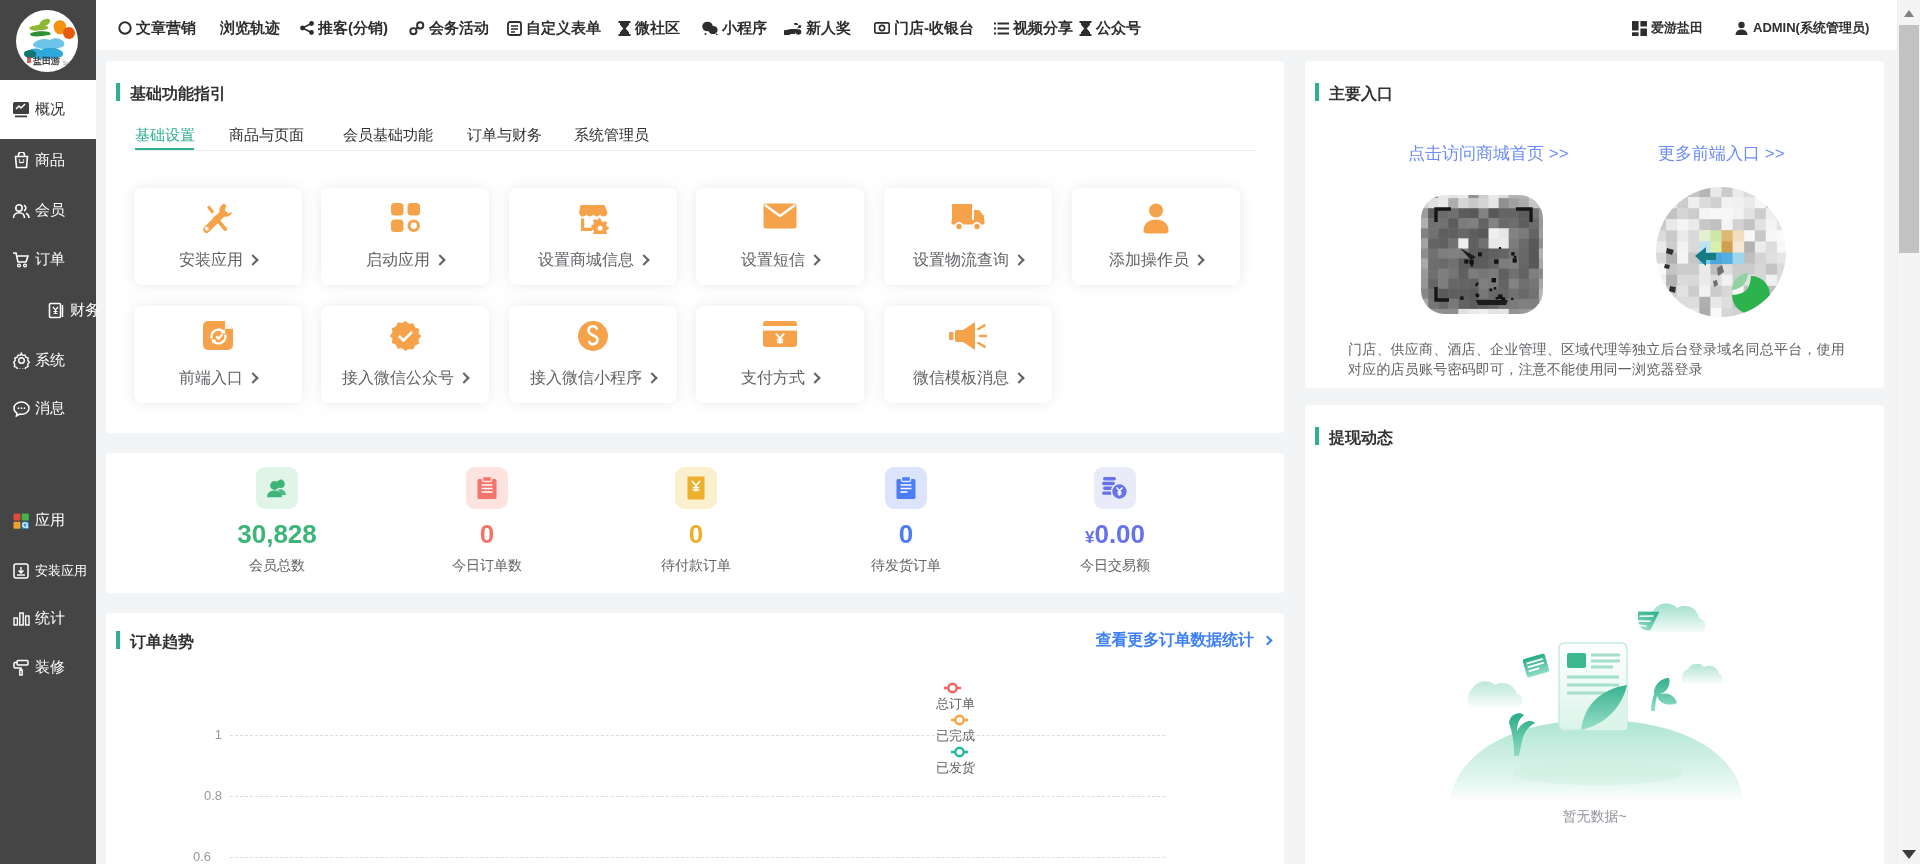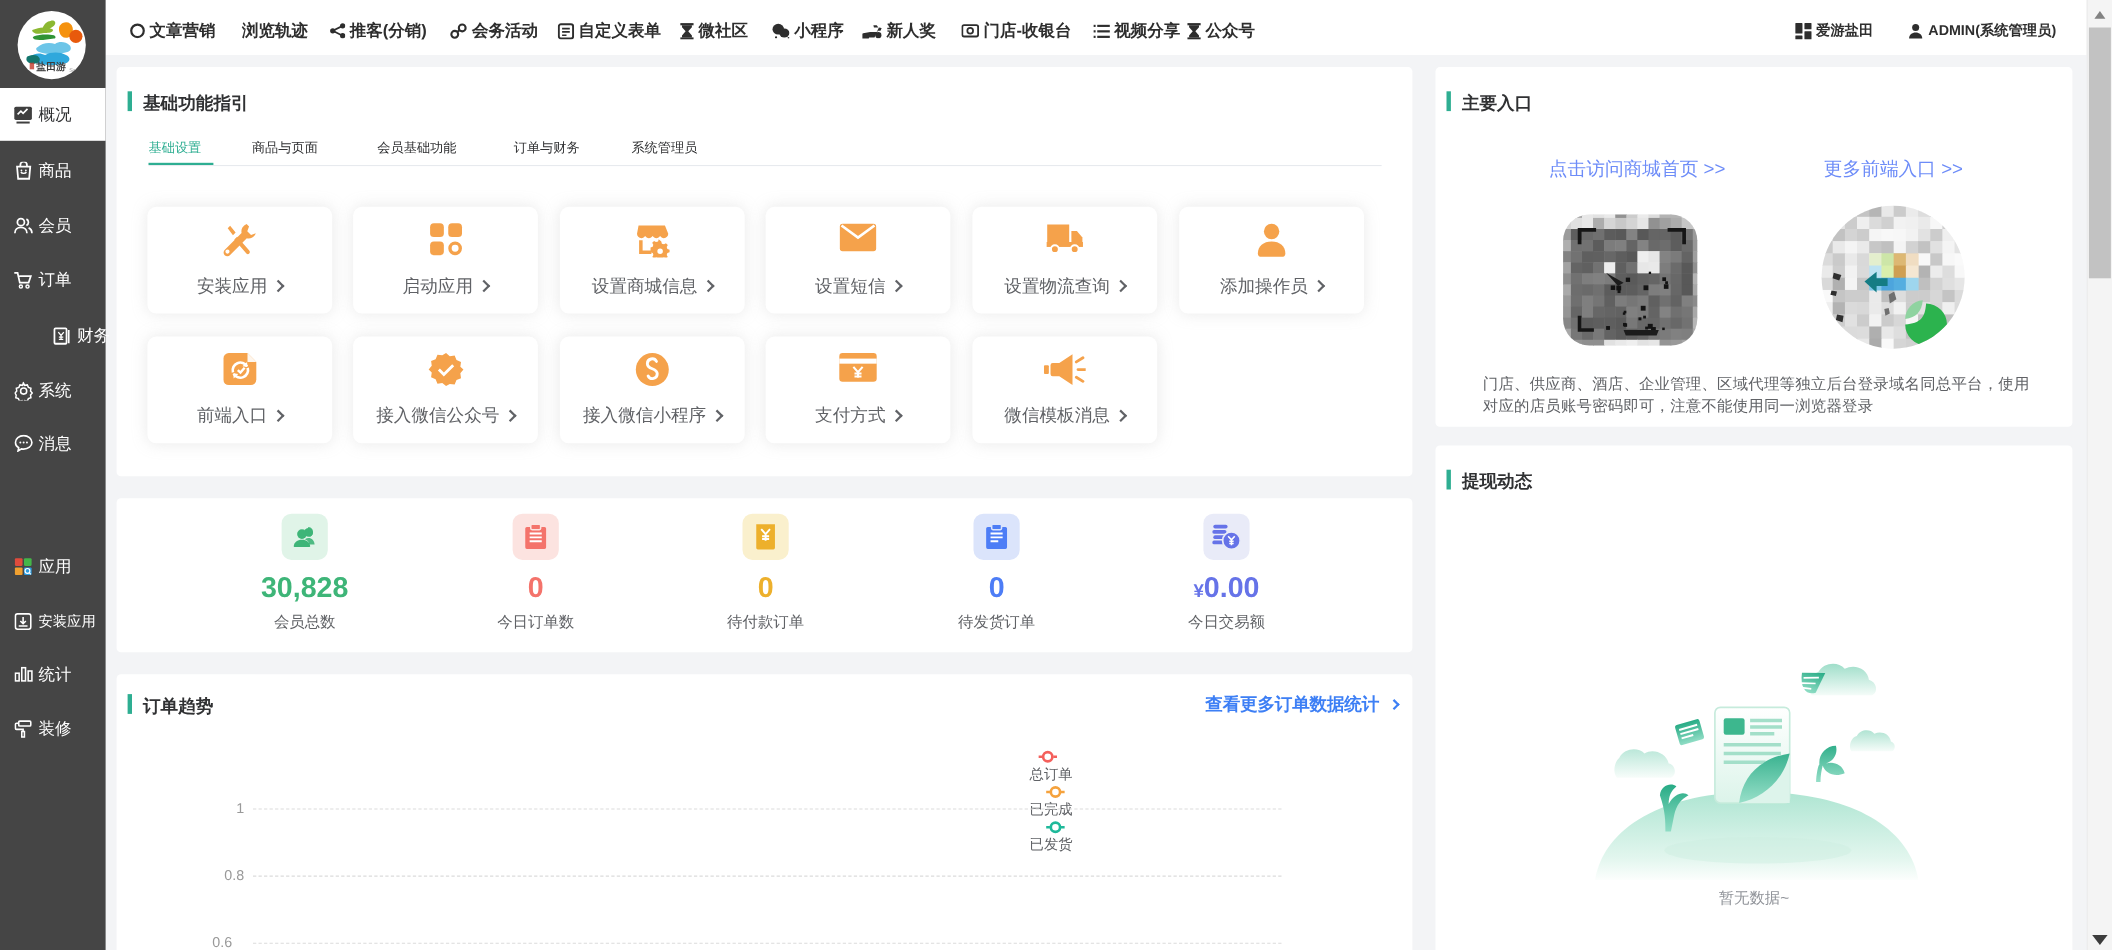--- a/index.html
+++ b/index.html
@@ -3,38 +3,38 @@
 <meta charset="utf-8">
 <title>Dashboard</title>
 <style>
 * { margin:0; padding:0; box-sizing:border-box; }
 html,body { width:1920px; height:864px; overflow:hidden; font-family:"Liberation Sans", sans-serif; background:#f3f4f6; }
 .abs { position:absolute;flex-direction:column; }
 
 
 #sidebar { position:absolute; left:0; top:0; width:96px; height:864px; background:#454545; z-index:5; }
 #logo { position:absolute; left:16px; top:10px; width:62px; height:62px; border-radius:50%; background:#fff; overflow:hidden; }
-.mitem { position:absolute; left:0; width:96px; height:48px; color:#ffffff; font-size:15px; display:flex; align-items:center; }
+.mitem { position:absolute; left:0; width:96px; height:59px; color:#ffffff; font-size:15px; display:flex; align-items:center; }
 .mitem .mi { margin-left:12px; width:18px; height:18px; flex:none; display:flex; align-items:center; justify-content:center;}
 .mitem .mt { margin-left:5px; white-space:nowrap; }
 .mitem.active { background:#ffffff; color:#303133; }
 .mitem svg { display:block; }
 
 
 #nav { position:absolute; left:96px; top:0; width:1801px; height:50px; background:#fff; z-index:4; }
 .nitem { position:absolute; top:3px; height:50px; display:flex; align-items:center; font-size:15px; font-weight:bold; color:#2e2e2e; white-space:nowrap; }
 .nitem .ni { margin-right:4px; display:flex; }
 
 
 .card { position:absolute; background:#fff; border-radius:4px; }
 .ctitle { position:absolute; font-size:16px; font-weight:bold; color:#303133; }
 .gbar { position:absolute; width:4px; height:18px; background:#2eae92; }
 
 
-.tab { position:absolute; top:65px; font-size:12px; color:#303133; }
+.tab { position:absolute; top:65px; font-size:15px; color:#303133; }
 .tab.act { color:#2eae92; }
 .tabline { position:absolute; height:2px; background:#2eae92; }
 .tabborder { position:absolute; height:1px; background:#e7eaee; }
 
 
 .fbtn { position:absolute; width:168px; height:97px; background:#fff; border-radius:8px; box-shadow:0 0 14px rgba(180,180,180,.28); }
 .fbtn .ficon { position:absolute; left:0; right:0; top:14px; display:flex; justify-content:center; }
 .fbtn .flabel { position:absolute; left:0; right:0; top:62px; text-align:center; font-size:16px; color:#606266; }
 .arrow { display:inline-block; width:8px; height:8px; border-top:2px solid #606266; border-right:2px solid #606266; transform:rotate(45deg); margin-left:6px; margin-bottom:1px; }
 

